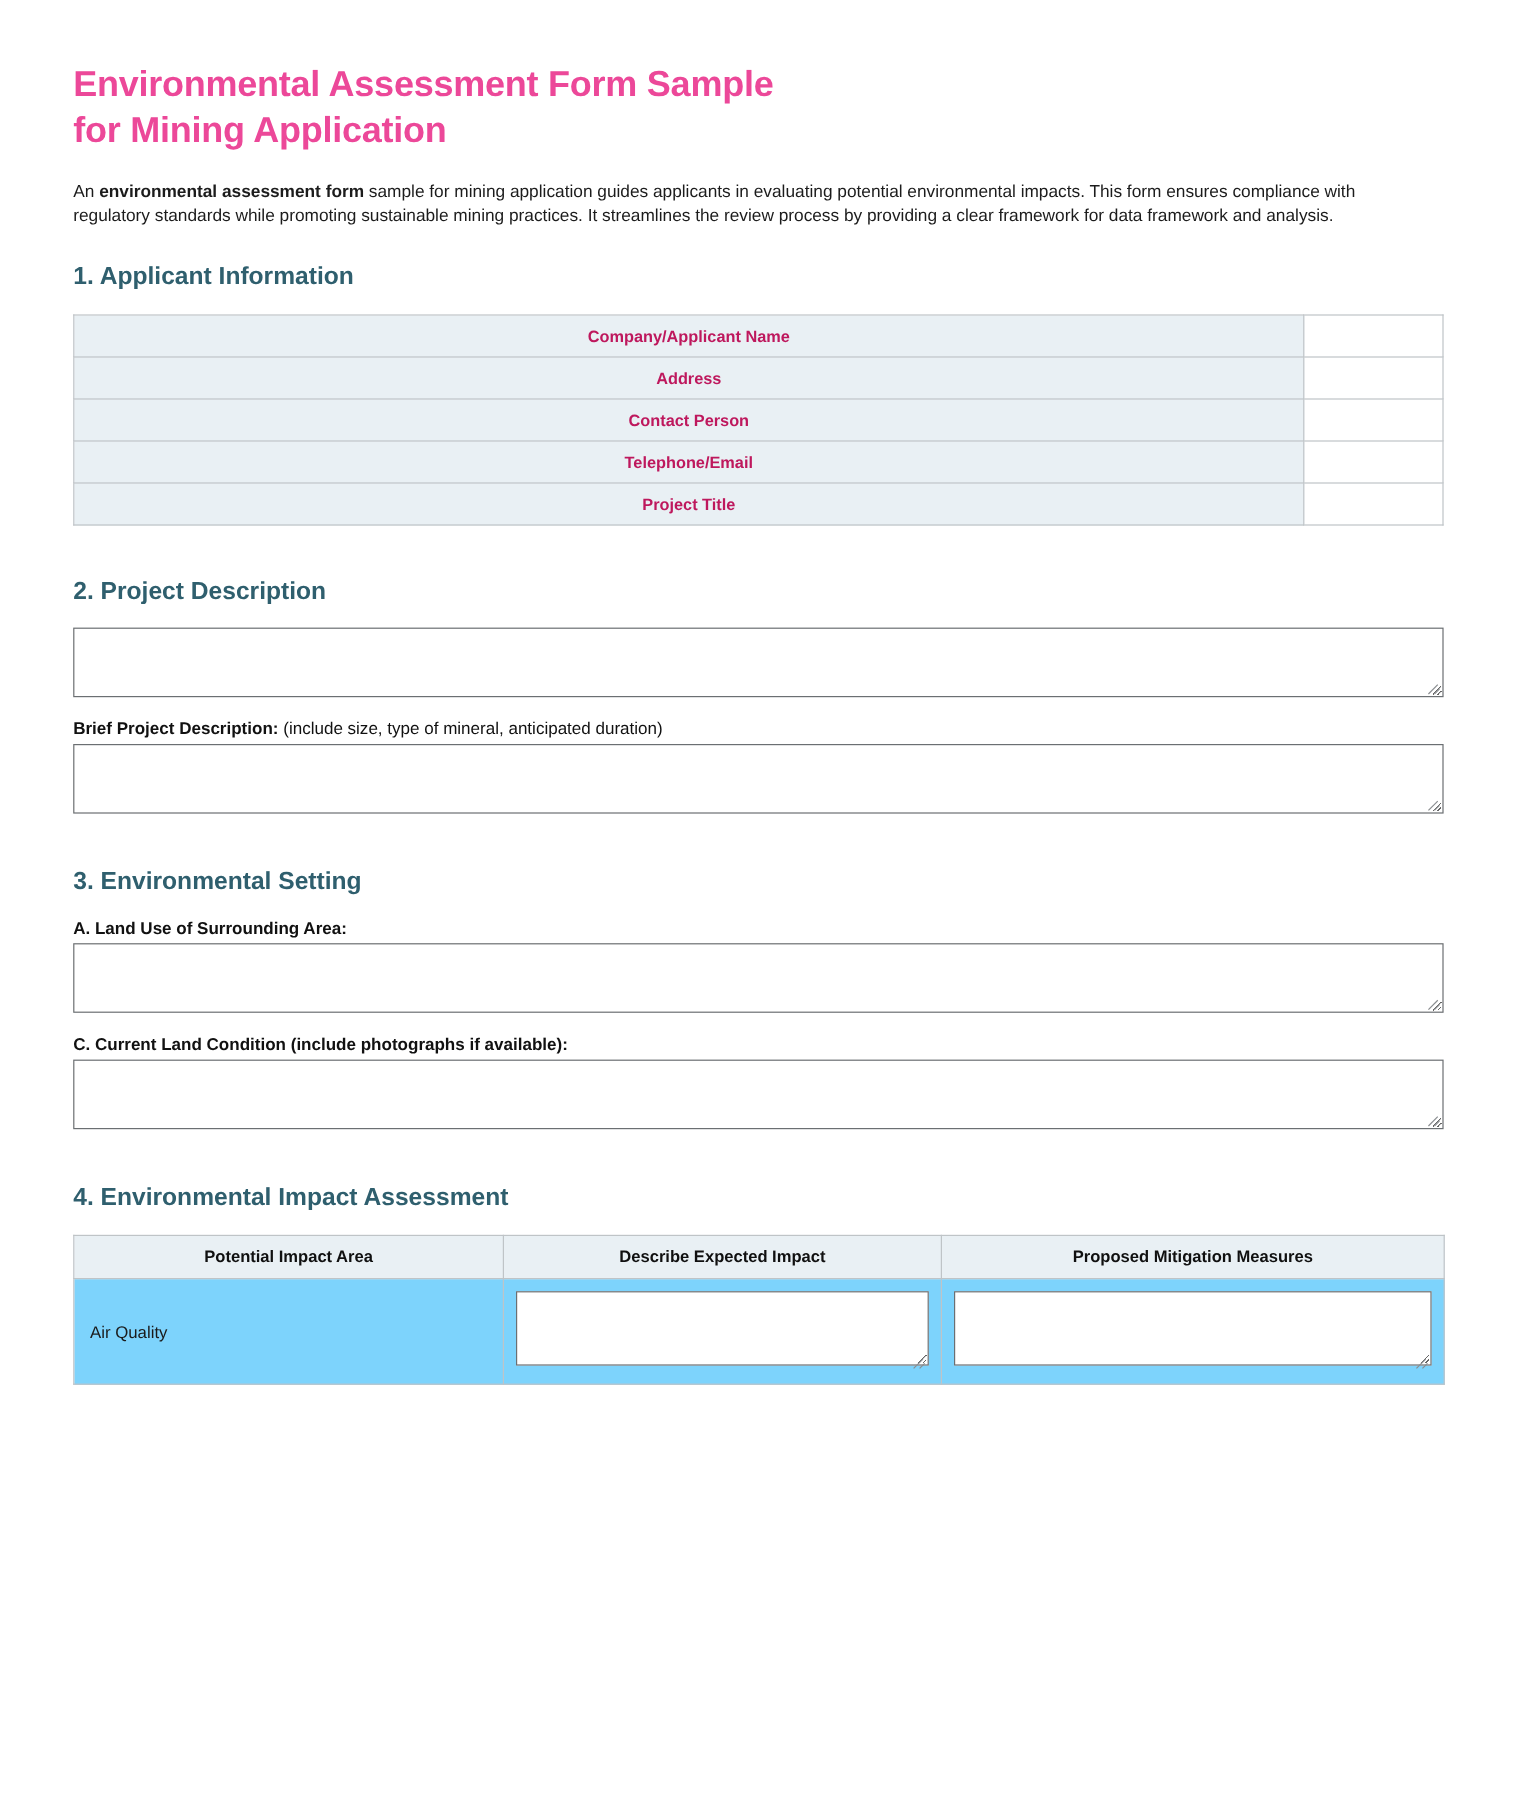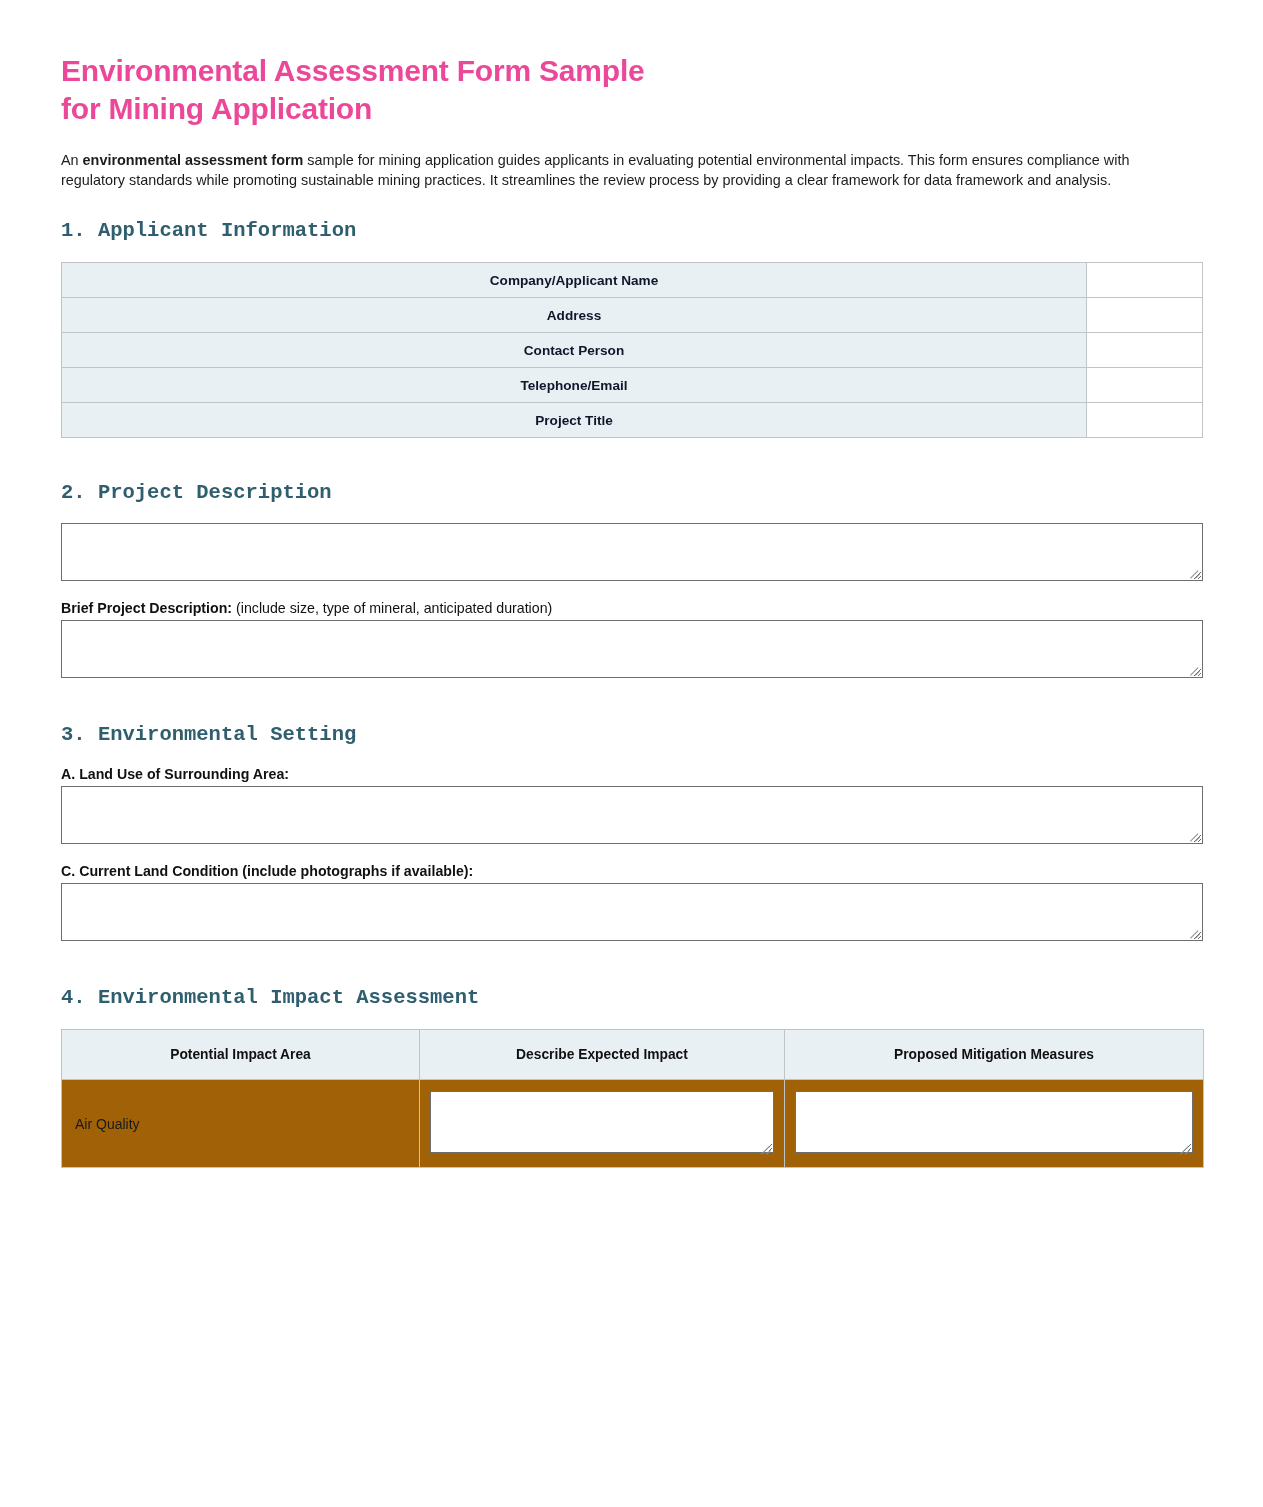--- a/index.html
+++ b/index.html
@@ -44,66 +44,65 @@
   .intro b { font-weight: bold; }
 
   
   .section-heading {
     font-size: 20.5px;
     line-height: 26px;
     font-weight: bold;
     color: #2f5f6e;
     margin: 0;
     padding: 0;
-    font-family: Liberation Mono, monospace;
   }
   .sec1-h { margin-top: 28px; }
   .sec2-h { margin-top: 42px; }
   .sec3-h { margin-top: 44px; }
   .sec4-h { margin-top: 44px; }
 
   
   table.form-table {
     border-collapse: collapse;
     width: 1142px;
     margin-top: 18px;
     table-layout: fixed;
   }
   table.form-table td, table.form-table th {
     border: 1px solid #bfc4c7;
-    padding: 17px;
+    padding: 3px;
   }
 
   
   .applicant-table td.label-cell {
     background: #e9f0f4;
     text-align: center;
     font-weight: bold;
     font-size: 13.6px;
     height: 35px;
-    color: #0f172a;
+    color: #be185d;
     padding: 0 6px;
   }
   .applicant-table td.value-cell {
     background: #ffffff;
     width: 116px;
     height: 35px;
   }
 
   
   .impact-table th {
     background: #e9f0f4;
     font-weight: bold;
     font-size: 13.8px;
     height: 36px;
     color: #101010;
     text-align: center;
   }
   .impact-table td {
-    background: #a16207;
+    background: #7dd3fc;
     vertical-align: middle;
     height: 88px;
   }
   .impact-table td.area-cell {
     font-size: 14px;
     font-weight: normal;
     padding-left: 13px;
     color: #1a1a1a;
   }
   .impact-table td.ta-cell { padding: 8px 10px; }

